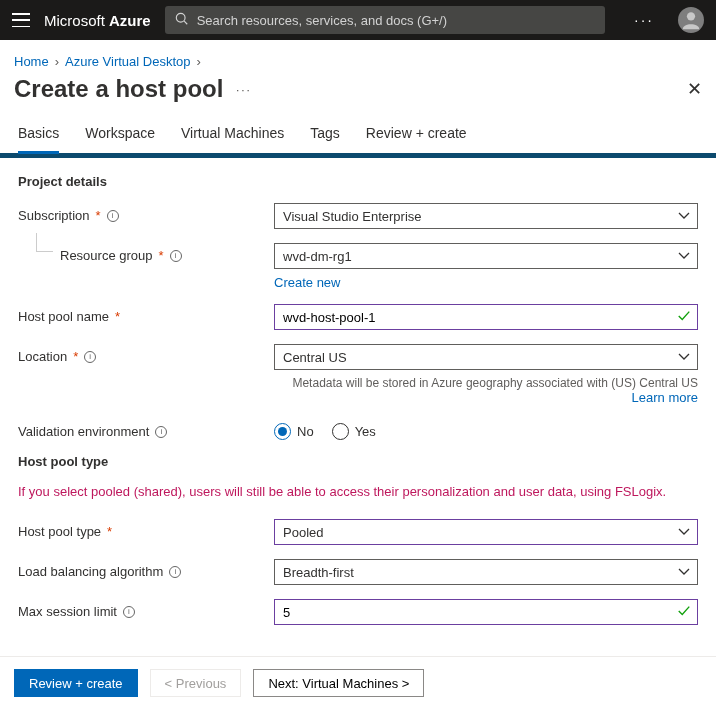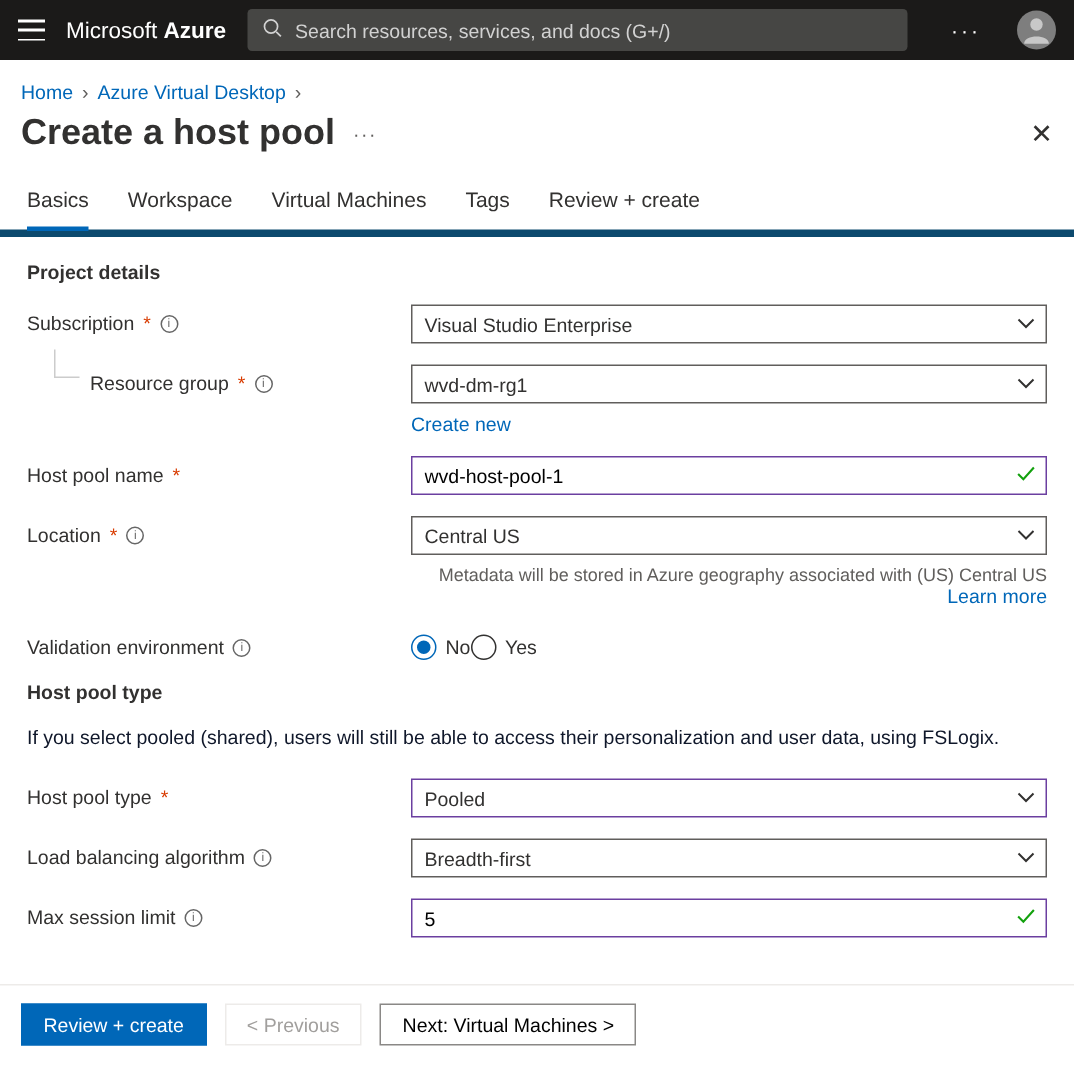--- a/index.html
+++ b/index.html
@@ -46,26 +46,26 @@
   .form-row .control { flex: 1; position:relative; }
   .select, .text-input { width: 100%; height: 26px; border: 1px solid #605e5c; padding: 0 26px 0 8px; font-size: 13px; background: #fff; display:flex; align-items:center; cursor:pointer; }
   .select.purple, .text-input.purple { border-color: #6b3fa0; }
   .text-input input { border:none; outline:none; width:100%; font-size:13px; }
   .chev { position:absolute; right:8px; top:7px; pointer-events:none; }
   .chev svg { width:12px; height:12px; }
   .check-ic { position:absolute; right:7px; top:5px; color:#13a10e; pointer-events:none; }
   .check-ic svg { width:14px; height:14px; }
   .helper { font-size: 12px; color: #605e5c; margin-top: 6px; text-align:right; }
   .link { color:#0067b8; cursor:pointer; font-size:13px; }
-  .radio-group { display:flex; align-items:center; padding-top: 4px; }
+  .radio-group { display:flex; gap:18px; align-items:center; padding-top: 4px; }
   .radio { display:inline-flex; align-items:center; gap:6px; cursor:pointer; }
   .radio .r-outer { width:17px; height:17px; border:1.5px solid #323130; border-radius:50%; display:flex; align-items:center; justify-content:center; }
   .radio.checked .r-outer { border-color:#0067b8; }
   .radio.checked .r-inner { width:9px; height:9px; background:#0067b8; border-radius:50%; }
-  .desc-text { font-size:13px; color:#0f172a; margin-bottom:18px; line-height:1.4; }
+  .desc-text { font-size:13px; color:#be185d; margin-bottom:18px; line-height:1.4; }
   .indent-line { position:relative; }
   .indent-line::before { content:""; position:absolute; left:18px; top:-10px; width:16px; height:18px; border-left:1px solid #ccc; border-bottom:1px solid #ccc; }
 
   
   .footer { border-top: 1px solid #edebe9; padding: 12px 14px; display:flex; gap:12px; }
   .btn { height: 28px; padding: 0 14px; font-size: 13px; border: 1px solid #8a8886; background: #fff; cursor:pointer; display:inline-flex; align-items:center; }
   .btn.primary { background:#0067b8; color:#fff; border-color:#0067b8; }
   .btn.disabled { color:#a19f9d; border-color:#edebe9; cursor:default; }
 </style>
 </head>

